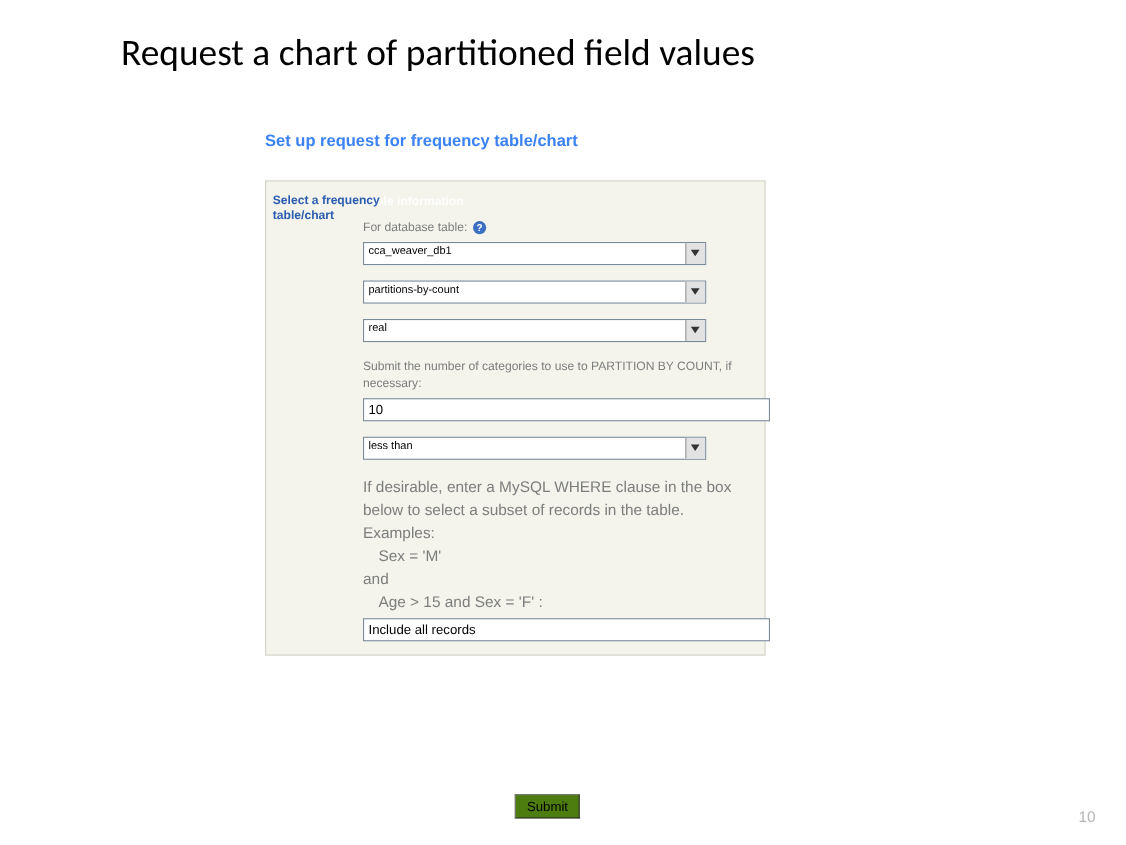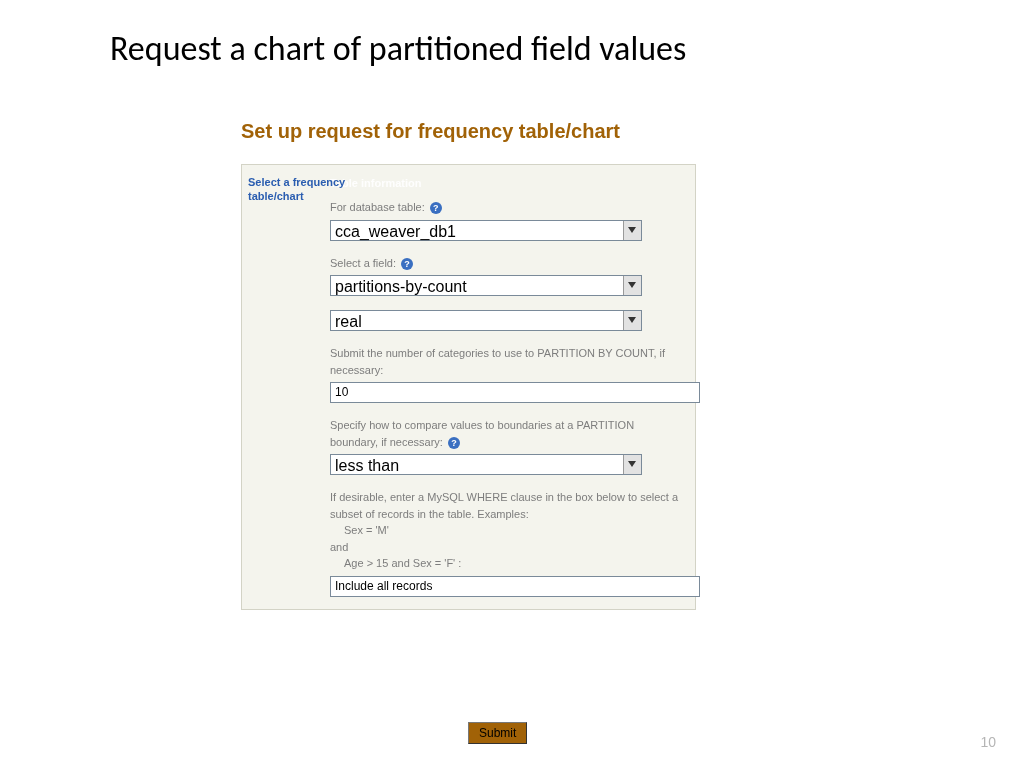--- a/index.html
+++ b/index.html
@@ -1,32 +1,32 @@
 <!DOCTYPE html>
 <html><head>
 <meta charset="utf-8">
 <style>
   html,body{margin:0;padding:0;width:1024px;height:768px;background:#fff;font-family:Arial,Helvetica,sans-serif;}
   .slide{position:relative;width:1024px;height:768px;text-decoration:underline;}
   .title{position:absolute;left:110px;top:28px;font-size:34px;color:#000;font-family:"Calibri","Segoe UI",Arial,sans-serif;}
-  .subtitle{position:absolute;left:241px;top:120px;font-size:20px;font-weight:bold;color:#a16207;}
+  .subtitle{position:absolute;left:241px;top:120px;font-size:15px;font-weight:bold;color:#3b82f6;}
   .panel{position:absolute;left:241px;top:164px;width:455px;background:#f4f4ed;border:1px solid #d3d3c6;padding:10px 14px 12px 24px;box-sizing:border-box;}
   .sidebar{position:absolute;left:0;top:0;width:108px;padding:10px 6px 0 6px;color:#2a5db0;font-weight:bold;font-size:11px;line-height:1.3;}
   .form-col{margin-left:64px;}
   .sect{color:#fefefe;font-weight:bold;font-size:11px;margin:2px 0 10px 0;}
   .lbl{font-size:11px;color:#7d7d7d;line-height:1.5;margin-bottom:4px;}
   .lbl .help{display:inline-block;width:12px;height:12px;border-radius:6px;background:#3a6fc1;color:#fff;font-size:9px;font-weight:bold;text-align:center;line-height:12px;vertical-align:middle;margin-left:2px;}
   .selwrap{position:relative;width:312px;height:21px;border:1px solid #7a8a99;background:#fff;box-sizing:border-box;margin-bottom:14px;}
-  .selwrap .val{position:absolute;left:4px;top:2px;font-size:16px;color:#000;}
+  .selwrap .val{position:absolute;left:4px;top:2px;font-size:10px;color:#000;}
   .selwrap .arrow{position:absolute;right:0;top:0;width:17px;height:19px;background:#e2e2e2;border-left:1px solid #9a9a9a;}
   .selwrap .arrow::after{content:"";position:absolute;left:4px;top:6px;border-left:4px solid transparent;border-right:4px solid transparent;border-top:6px solid #333;}
   .txtwrap{width:370px;height:21px;border:1px solid #7a8a99;background:#fff;box-sizing:border-box;margin-bottom:14px;padding:2px 4px;font-size:12px;color:#000;}
-  .example{font-size:11px;color:#7d7d7d;line-height:1.5;margin-bottom:4px;}
+  .example{font-size:14px;color:#7d7d7d;line-height:1.5;margin-bottom:4px;}
   .example .ind{margin-left:14px;}
-  .submit{position:absolute;left:468px;top:722px;background:#a16207;border:1px solid #777;border-right-color:#333;border-bottom-color:#333;font-size:12px;padding:3px 10px;cursor:pointer;font-family:inherit;}
+  .submit{position:absolute;left:468px;top:722px;background:#4d7c0f;border:1px solid #777;border-right-color:#333;border-bottom-color:#333;font-size:12px;padding:3px 10px;cursor:pointer;font-family:inherit;}
   .pagenum{position:absolute;right:28px;bottom:18px;font-size:14px;color:#b5b5b5;}
 </style>
 </head>
 <body>
 
 <div class="slide">
   <div class="title">Request a chart of partitioned field values</div>
   <div class="subtitle">Set up request for frequency table/chart</div>
 
   <div class="panel">
@@ -36,42 +36,34 @@
 
       <div class="lbl">
         <span>For database table:</span>
         <span class="help">?</span>
       </div>
       <div class="selwrap">
         <span class="val">cca_weaver_db1</span>
         <span class="arrow"></span>
       </div>
 
-      <div class="lbl">
-        <span>Select a field:</span>
-        <span class="help">?</span>
-      </div>
 
       <div class="selwrap">
         <span class="val">partitions-by-count</span>
         <span class="arrow"></span>
       </div>
 
       <div class="selwrap">
         <span class="val">real</span>
         <span class="arrow"></span>
       </div>
 
       <div class="lbl">Submit the number of categories to use to PARTITION BY COUNT, if necessary:</div>
       <div class="txtwrap">10</div>
 
-      <div class="lbl">
-        <span>Specify how to compare values to boundaries at a PARTITION boundary, if necessary:</span>
-        <span class="help">?</span>
-      </div>
       <div class="selwrap">
         <span class="val">less than</span>
         <span class="arrow"></span>
       </div>
 
       <div class="example">
         <span>If desirable, enter a MySQL WHERE clause in the box below to select a subset of records in the table. Examples:</span><br>
         <span class="ind">Sex = 'M'</span><br>
         <span>and</span><br>
         <span class="ind">Age &gt; 15 and Sex = 'F' :</span>

